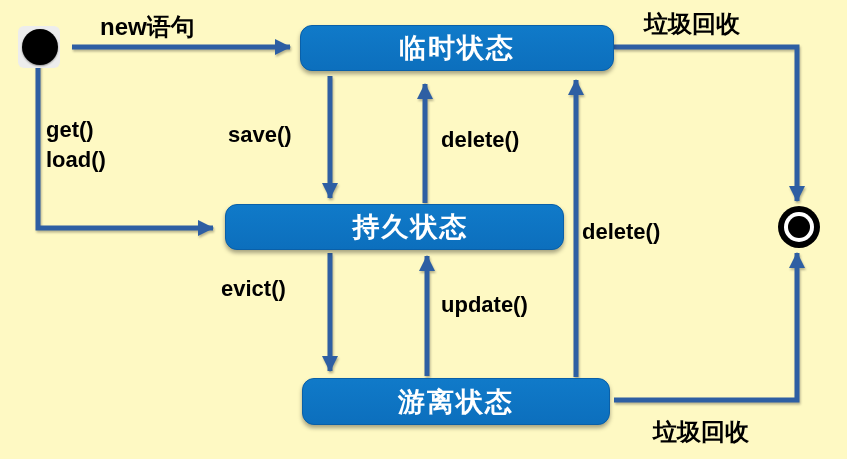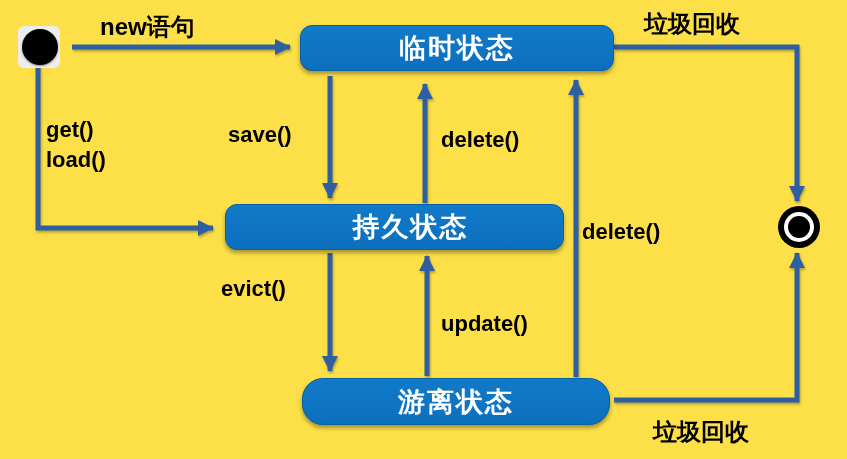--- a/index.html
+++ b/index.html
@@ -1,32 +1,32 @@
 <!DOCTYPE html>
 <html><head>
 <meta charset="utf-8">
 <style>
   html,body { margin:0; padding:0; background:#fff; }
   .canvas {
-    position:relative; width:847px; height:459px; background:#fde047;
+    position:relative; width:847px; height:459px; background:#fef9c3;
     font-family:"Liberation Sans", sans-serif; overflow:hidden;
   }
   .edges-svg { position:absolute; left:0; top:0; width:847px; height:459px;
     filter:drop-shadow(1px 2px 1px rgba(0,0,0,0.28)); }
   .node {
     position:absolute; display:flex; align-items:center; justify-content:center;
     background:linear-gradient(#107ac9, #0c6fbd);
     background-color:#0d72c2;
     color:#ffffff; font-weight:bold; font-size:27px; letter-spacing:2px;
     border-radius:12px; border:1px solid #0a60a8;
     box-shadow:0 3px 4px rgba(0,0,0,0.35);
   }
   .node-transient  { left:300px; top:25px;  width:312px; height:44px; }
   .node-persistent { left:225px; top:204px; width:305px; height:44px;padding-left:32px; }
-  .node-detached   { left:302px; top:378px; width:306px; height:45px;border-radius:21px; }
+  .node-detached   { left:302px; top:378px; width:306px; height:45px; }
   .lbl {
     position:absolute; font-weight:bold; color:#000000;
     font-size:22px; line-height:1; white-space:nowrap;
   }
   .lbl.cn  { font-size:24px; }
   .lbl.red { color:#ff0000; }
   .init-bg {
     position:absolute; left:18px; top:26px; width:42px; height:42px;
     background:#ededed; border-radius:6px;
   }
@@ -84,17 +84,17 @@
   <div class="node node-persistent">持久状态</div>
   <div class="node node-detached">游离状态</div>
 
   <div class="lbl cn" style="left:100px; top:15px;">new语句</div>
   <div class="lbl" style="left:46px; top:119px;">get()</div>
   <div class="lbl" style="left:46px; top:149px;">load()</div>
   <div class="lbl" style="left:228px; top:124px;">save()</div>
   <div class="lbl" style="left:441px; top:129px;">delete()</div>
   <div class="lbl" style="left:582px; top:221px;">delete()</div>
   <div class="lbl" style="left:221px; top:278px;">evict()</div>
-  <div class="lbl" style="left:441px; top:313px;">update()</div>
+  <div class="lbl" style="left:441px; top:294px;">update()</div>
   <div class="lbl cn" style="left:644px; top:12px;">垃圾回收</div>
   <div class="lbl cn" style="left:653px; top:420px;">垃圾回收</div>
 
 </div>
 
 </body></html>

